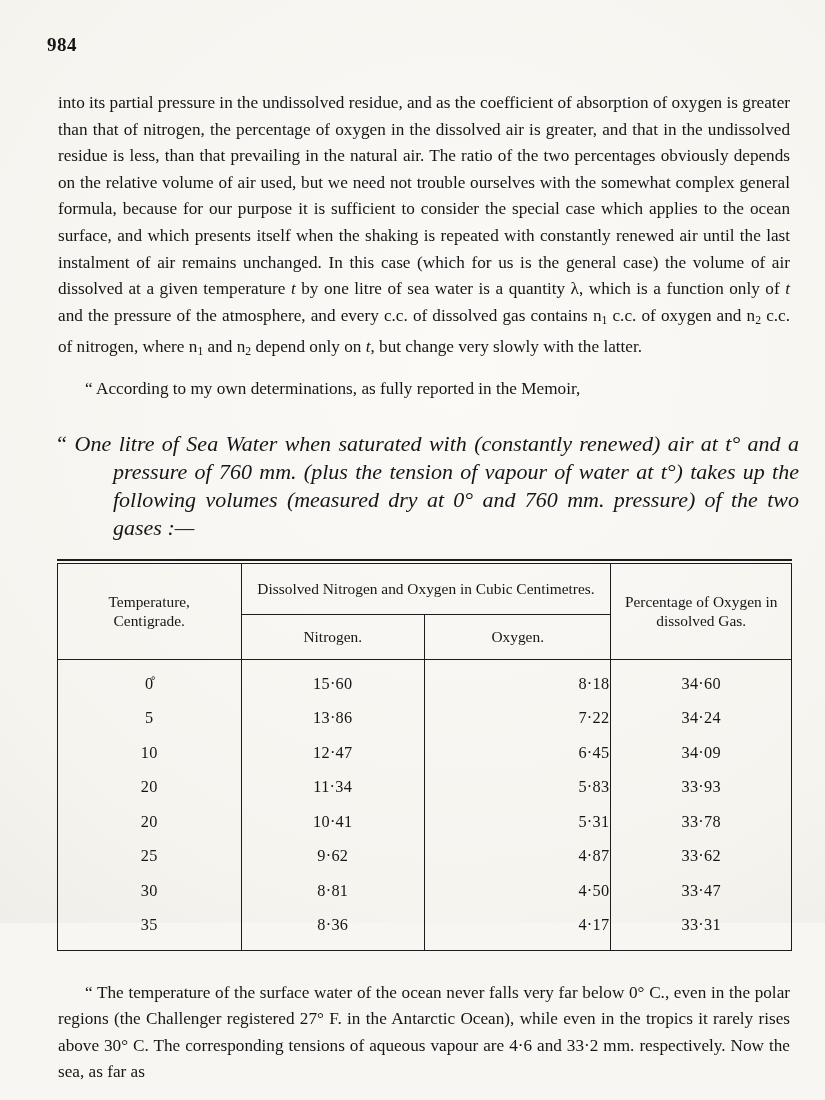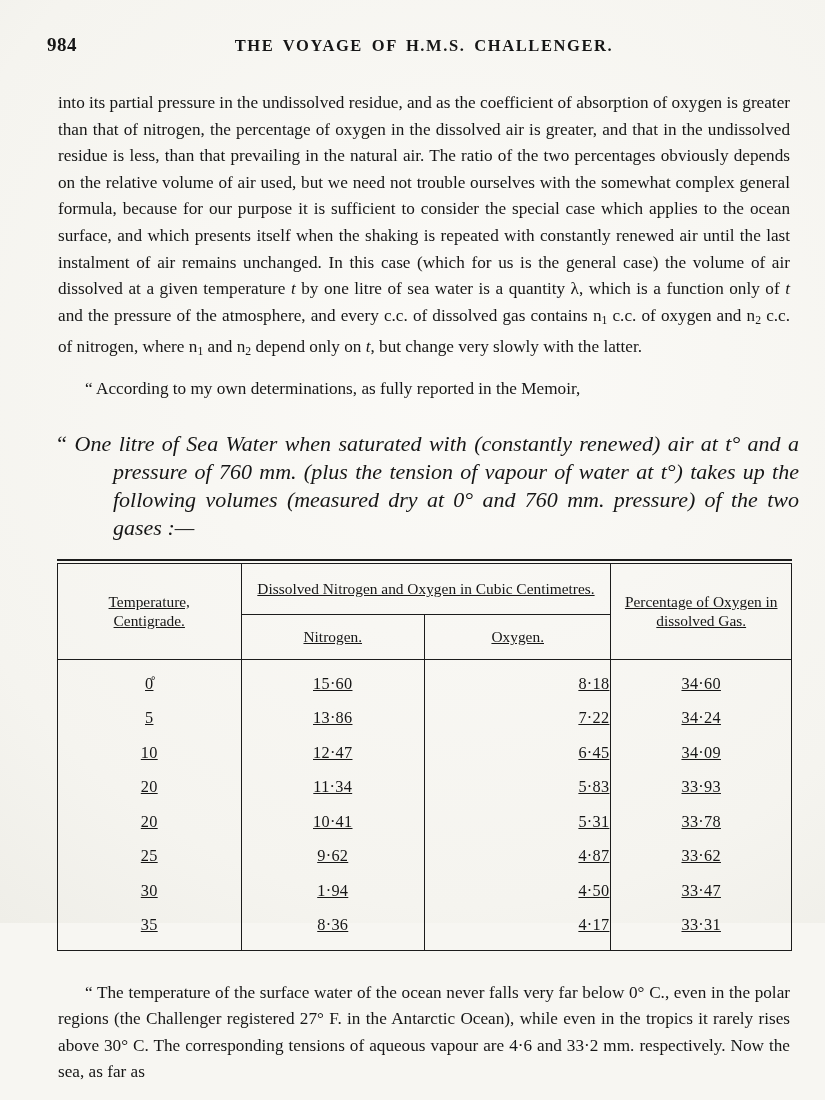--- a/index.html
+++ b/index.html
@@ -51,21 +51,20 @@
     text-align:justify;
     font-style:italic;
     padding-left:66px;
     text-indent:-58px;
   }
   
   .table-wrap{
     margin:17px 9px 0 10px;
     border-top:2.5px solid #1c1c1c;
     padding-top:2px;
-    text-decoration:underline;
   }
   table{
     width:100%;
     border-collapse:collapse;
     table-layout:fixed;
   }
   table{
     border-left:1.6px solid #1c1c1c;
     border-right:1.6px solid #1c1c1c;
     border-bottom:1.7px solid #1c1c1c;
@@ -100,21 +99,20 @@
   tbody tr:last-child td{padding-bottom:8px;}
   .closing{margin-top:29px;}
 </style>
 </head>
 <body>
 
 <div class="page">
 
   <div class="running-head">
     <span class="page-number">984</span>
-    <span class="running-title">THE VOYAGE OF H.M.S. CHALLENGER.</span>
   </div>
 
   <p class="bodytext"><span>into its partial pressure in the undissolved residue, and as the coefficient of absorption of oxygen is greater than that of nitrogen, the percentage of oxygen in the dissolved air is greater, and that in the undissolved residue is less, than that prevailing in the natural air.  The ratio of the two percentages obviously depends on the relative volume of air used, but we need not trouble ourselves with the somewhat complex general formula, because for our purpose it is sufficient to consider the special case which applies to the ocean surface, and which presents itself when the shaking is repeated with constantly renewed air until the last instalment of air remains unchanged.  In this case (which for us is the general case) the volume of air dissolved at a given temperature </span><span class="it">t</span><span> by one litre of sea water is a quantity λ, which is a function only of </span><span class="it">t</span><span> and the pressure of the atmosphere, and every c.c. of dissolved gas contains n</span><span class="sb">1</span><span> c.c. of oxygen and n</span><span class="sb">2</span><span> c.c. of nitrogen, where n</span><span class="sb">1</span><span> and n</span><span class="sb">2</span><span> depend only on </span><span class="it">t</span><span>, but change very slowly with the latter.</span></p>
 
   <p class="bodytext indent">“ According to my own determinations, as fully reported in the Memoir,</p>
 
   <p class="quote-block">“ One litre of Sea Water when saturated with (constantly renewed) air at t° and a pressure of 760 mm. (plus the tension of vapour of water at t°) takes up the following volumes (measured dry at 0° and 760 mm. pressure) of the two gases :—</p>
 
   <div class="table-wrap">
     <table>
@@ -169,21 +167,21 @@
           <td>33·78</td>
         </tr>
         <tr>
           <td class="b1">25</td>
           <td class="b2">9·62</td>
           <td class="b3">4·87</td>
           <td>33·62</td>
         </tr>
         <tr>
           <td class="b1">30</td>
-          <td class="b2">1·94</td>
+          <td class="b2">8·81</td>
           <td class="b3">4·50</td>
           <td>33·47</td>
         </tr>
         <tr>
           <td class="b1">35</td>
           <td class="b2">8·36</td>
           <td class="b3">4·17</td>
           <td>33·31</td>
         </tr>
       </tbody>

